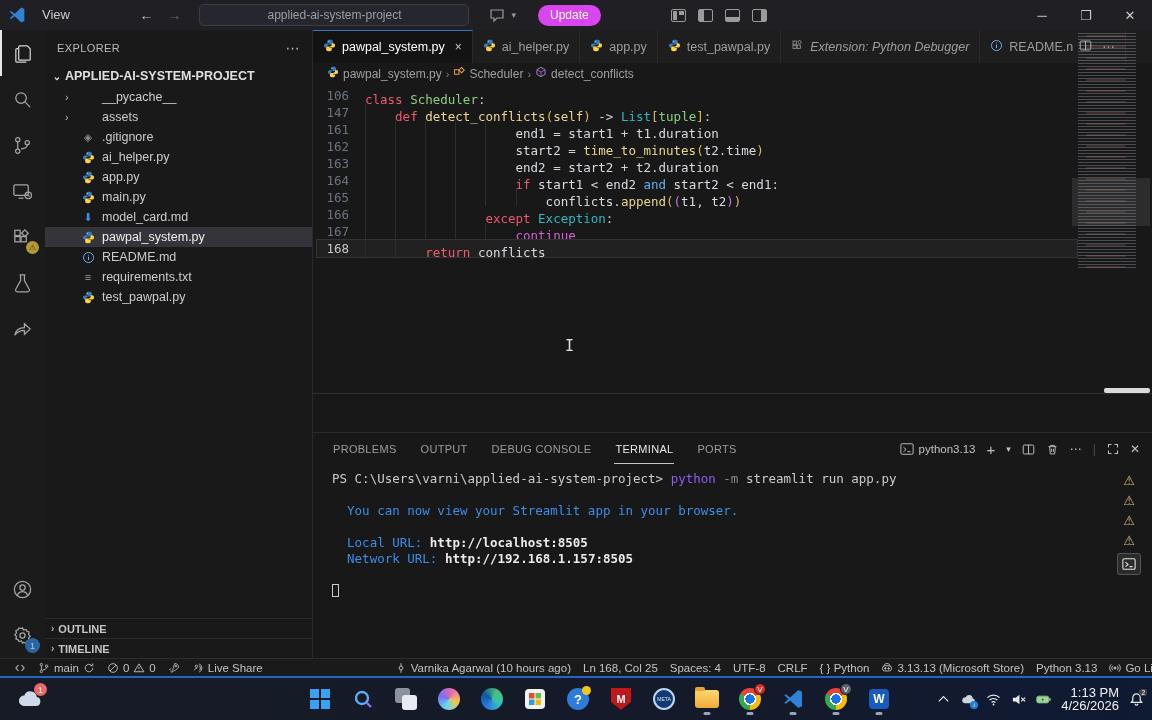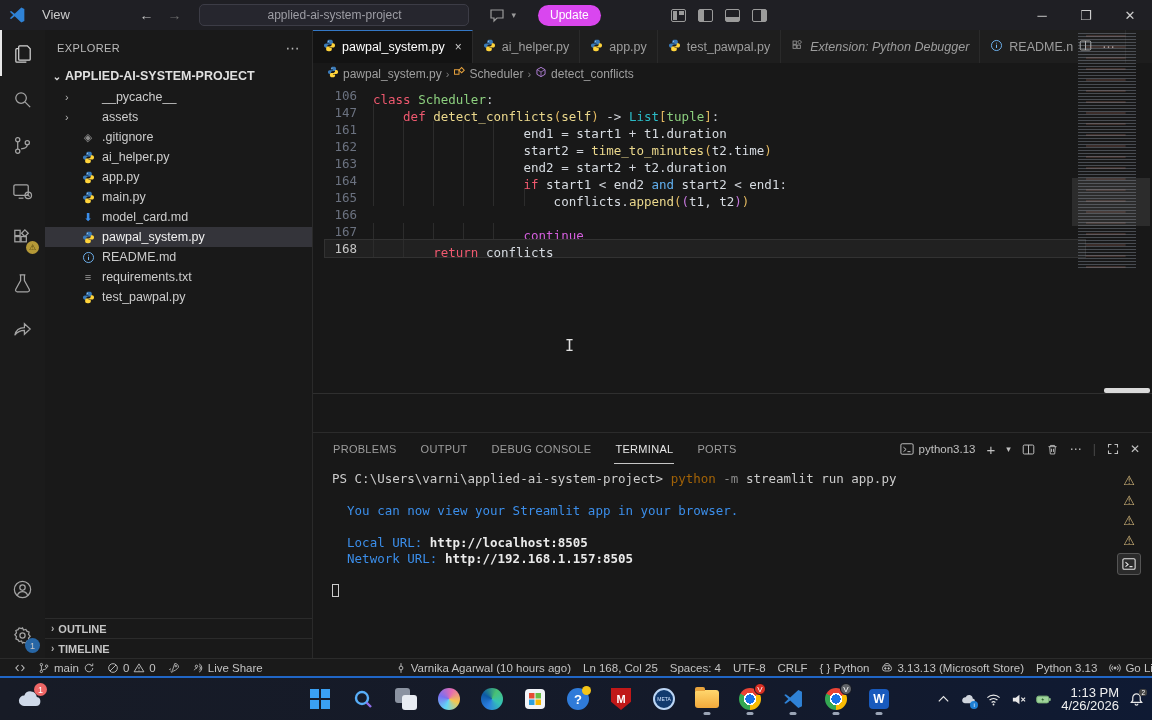--- a/index.html
+++ b/index.html
@@ -53,21 +53,21 @@
   .tab { display:flex; align-items:center; gap:6px; padding:0 10px; font-size:12.5px; color:#9d9d9d; border-right:1px solid #2a2a2a; background:#1e1e1e; cursor:pointer; white-space:nowrap; }
   .tab.active { background:#131313; color:#ffffff; border-top:1.5px solid #3478c6; }
   .tab .py-ic svg { width:13px; height:13px; }
   .tab .close { font-size:12px; margin-left:4px; color:#cccccc; }
   .tab.italic { font-style:italic; }
   #breadcrumb { position:absolute; top:33px; left:0; right:0; height:21px; display:flex; align-items:center; gap:4px; font-size:12px; color:#9f9f9f; padding-left:14px; }
   .bc-sep { color:#7c7c7c; font-size:11px; }
   .bc-item { display:flex; align-items:center; gap:4px; cursor:pointer; }
   .bc-item svg { width:12px; height:12px; }
 
-  #code { position:absolute; top:54px; left:12px; width:760px; height:340px; font-family:"DejaVu Sans Mono","Liberation Mono",monospace; font-size:12.5px; line-height:17px; padding-top:3px; }
+  #code { position:absolute; top:54px; left:4px; width:760px; height:340px; font-family:"DejaVu Sans Mono","Liberation Mono",monospace; font-size:12.5px; line-height:17px; padding-top:3px; }
   .code-line { display:flex; height:17px; position:relative; }
   .gutter { width:48px; flex:none; text-align:right; padding-right:16px; color:#6b7280; user-select:none; }
   .code-line.current { background:rgba(255,255,255,.04); outline:1px solid #323232; }
   .code-line.current .gutter { color:#c6c6c6; }
   .indent { display:inline-block; height:17px; background:repeating-linear-gradient(90deg,#2c2c2c 0 1px,transparent 1px 4ch); }
   .tk-kw{color:#ef596f} .tk-cls{color:#8ccf7e} .tk-fn{color:#ebd88c} .tk-ty{color:#2bbac5}
   .tk-br1{color:#e2b860} .tk-br2{color:#c678dd} .tk-op{color:#cfd2d8} .tk-var{color:#d7dce2}
   .tk-ctl{color:#d55fde} .tk-kwb{color:#61afef} .tk-pl{color:#c8ccd4}
   pre.cl { margin:0; font-family:inherit; }
 
@@ -82,21 +82,21 @@
 
   
   #panel { position:absolute; top:402px; left:0; right:0; height:226px; background:#181818; border-top:1px solid #2b2b2b; }
   #panel-header { height:32px; display:flex; align-items:center; padding:0 12px 0 19px;justify-content:flex-end; }
   .panel-tab { font-size:11px; color:#9d9d9d; margin-right:22px; padding:8px 1px; letter-spacing:.3px; cursor:pointer; }
   .panel-tab.active { color:#e7e7e7; border-bottom:1px solid #c6c6c6; }
   #panel-actions { margin-left:auto; display:flex; align-items:center; gap:11px; color:#c0c0c0; font-size:12px; }
   #panel-actions .sep { color:#4a4a4a; }
   #term-env { display:flex; align-items:center; gap:5px; }
   #terminal { position:absolute; top:38px; left:19px; right:60px; font-family:"DejaVu Sans Mono","Liberation Mono",monospace; font-size:12.5px; line-height:16px; }
-  .t-fg{color:#cccccc} .t-y{color:#a16207} .t-dim{color:#8a8a8a} .t-b{color:#3b8eea} .t-w{color:#eaeaea;font-weight:bold}
+  .t-fg{color:#cccccc} .t-y{color:#8b5cf6} .t-dim{color:#8a8a8a} .t-b{color:#3b8eea} .t-w{color:#eaeaea;font-weight:bold}
   #term-cursor { display:inline-block; width:7px; height:13px; border:1px solid #cccccc; vertical-align:-2px; }
   #term-rail { position:absolute; top:40px; right:8px; width:30px; display:flex; flex-direction:column; align-items:center; gap:5px; }
   .rail-warn { color:#d7ba7d; font-size:13px; }
   .rail-term { width:24px; height:22px; border:1px solid #555; border-radius:3px; background:#2b2b2b; display:flex; align-items:center; justify-content:center; }
   .rail-term svg { width:14px; height:14px; stroke:#e5e5e5; fill:none; stroke-width:1.2; }
 
   
   #statusbar { position:absolute; top:658px; left:0; width:1152px; height:18px; background:#1a1a1a; border-top:1px solid #2b2b2b; display:flex; align-items:center; color:#c3c3c3; font-size:11.5px; padding:0 8px; }
   .sb-item { display:flex; align-items:center; gap:4px; padding:0 6px; height:22px; cursor:pointer; white-space:nowrap; }
   .sb-item svg { width:12px; height:12px; stroke:#c3c3c3; fill:none; stroke-width:1.2; }
@@ -454,20 +454,21 @@
         <div class="code-line">
           <span class="gutter">164</span>
           <pre class="cl"><span class="indent" style="width: 20ch;"></span><span class="tk-kw">if</span><span class="tk-pl"> </span><span class="tk-var">start1</span><span class="tk-op"> &lt; </span><span class="tk-var">end2</span><span class="tk-pl"> </span><span class="tk-kwb">and</span><span class="tk-pl"> </span><span class="tk-var">start2</span><span class="tk-op"> &lt; </span><span class="tk-var">end1</span><span class="tk-pl">:</span></pre>
         </div>
         <div class="code-line">
           <span class="gutter">165</span>
           <pre class="cl"><span class="indent" style="width: 24ch;"></span><span class="tk-var">conflicts</span><span class="tk-pl">.</span><span class="tk-fn">append</span><span class="tk-br1">(</span><span class="tk-br2">(</span><span class="tk-var">t1</span><span class="tk-pl">, </span><span class="tk-var">t2</span><span class="tk-br2">)</span><span class="tk-br1">)</span></pre>
         </div>
         <div class="code-line">
           <span class="gutter">166</span>
+          <pre class="cl"><span class="indent" style="width: 16ch;"></span><span class="tk-kw">except</span><span class="tk-pl"> </span><span class="tk-ty">Exception</span><span class="tk-pl">:</span></pre>
         </div>
         <div class="code-line">
           <span class="gutter">167</span>
           <pre class="cl"><span class="indent" style="width: 20ch;"></span><span class="tk-ctl">continue</span></pre>
         </div>
         <div class="code-line current">
           <span class="gutter">168</span>
           <pre class="cl"><span class="indent" style="width: 8ch;"></span><span class="tk-kw">return</span><span class="tk-pl"> </span><span class="tk-var">conflicts</span></pre>
         </div>
       </div>

